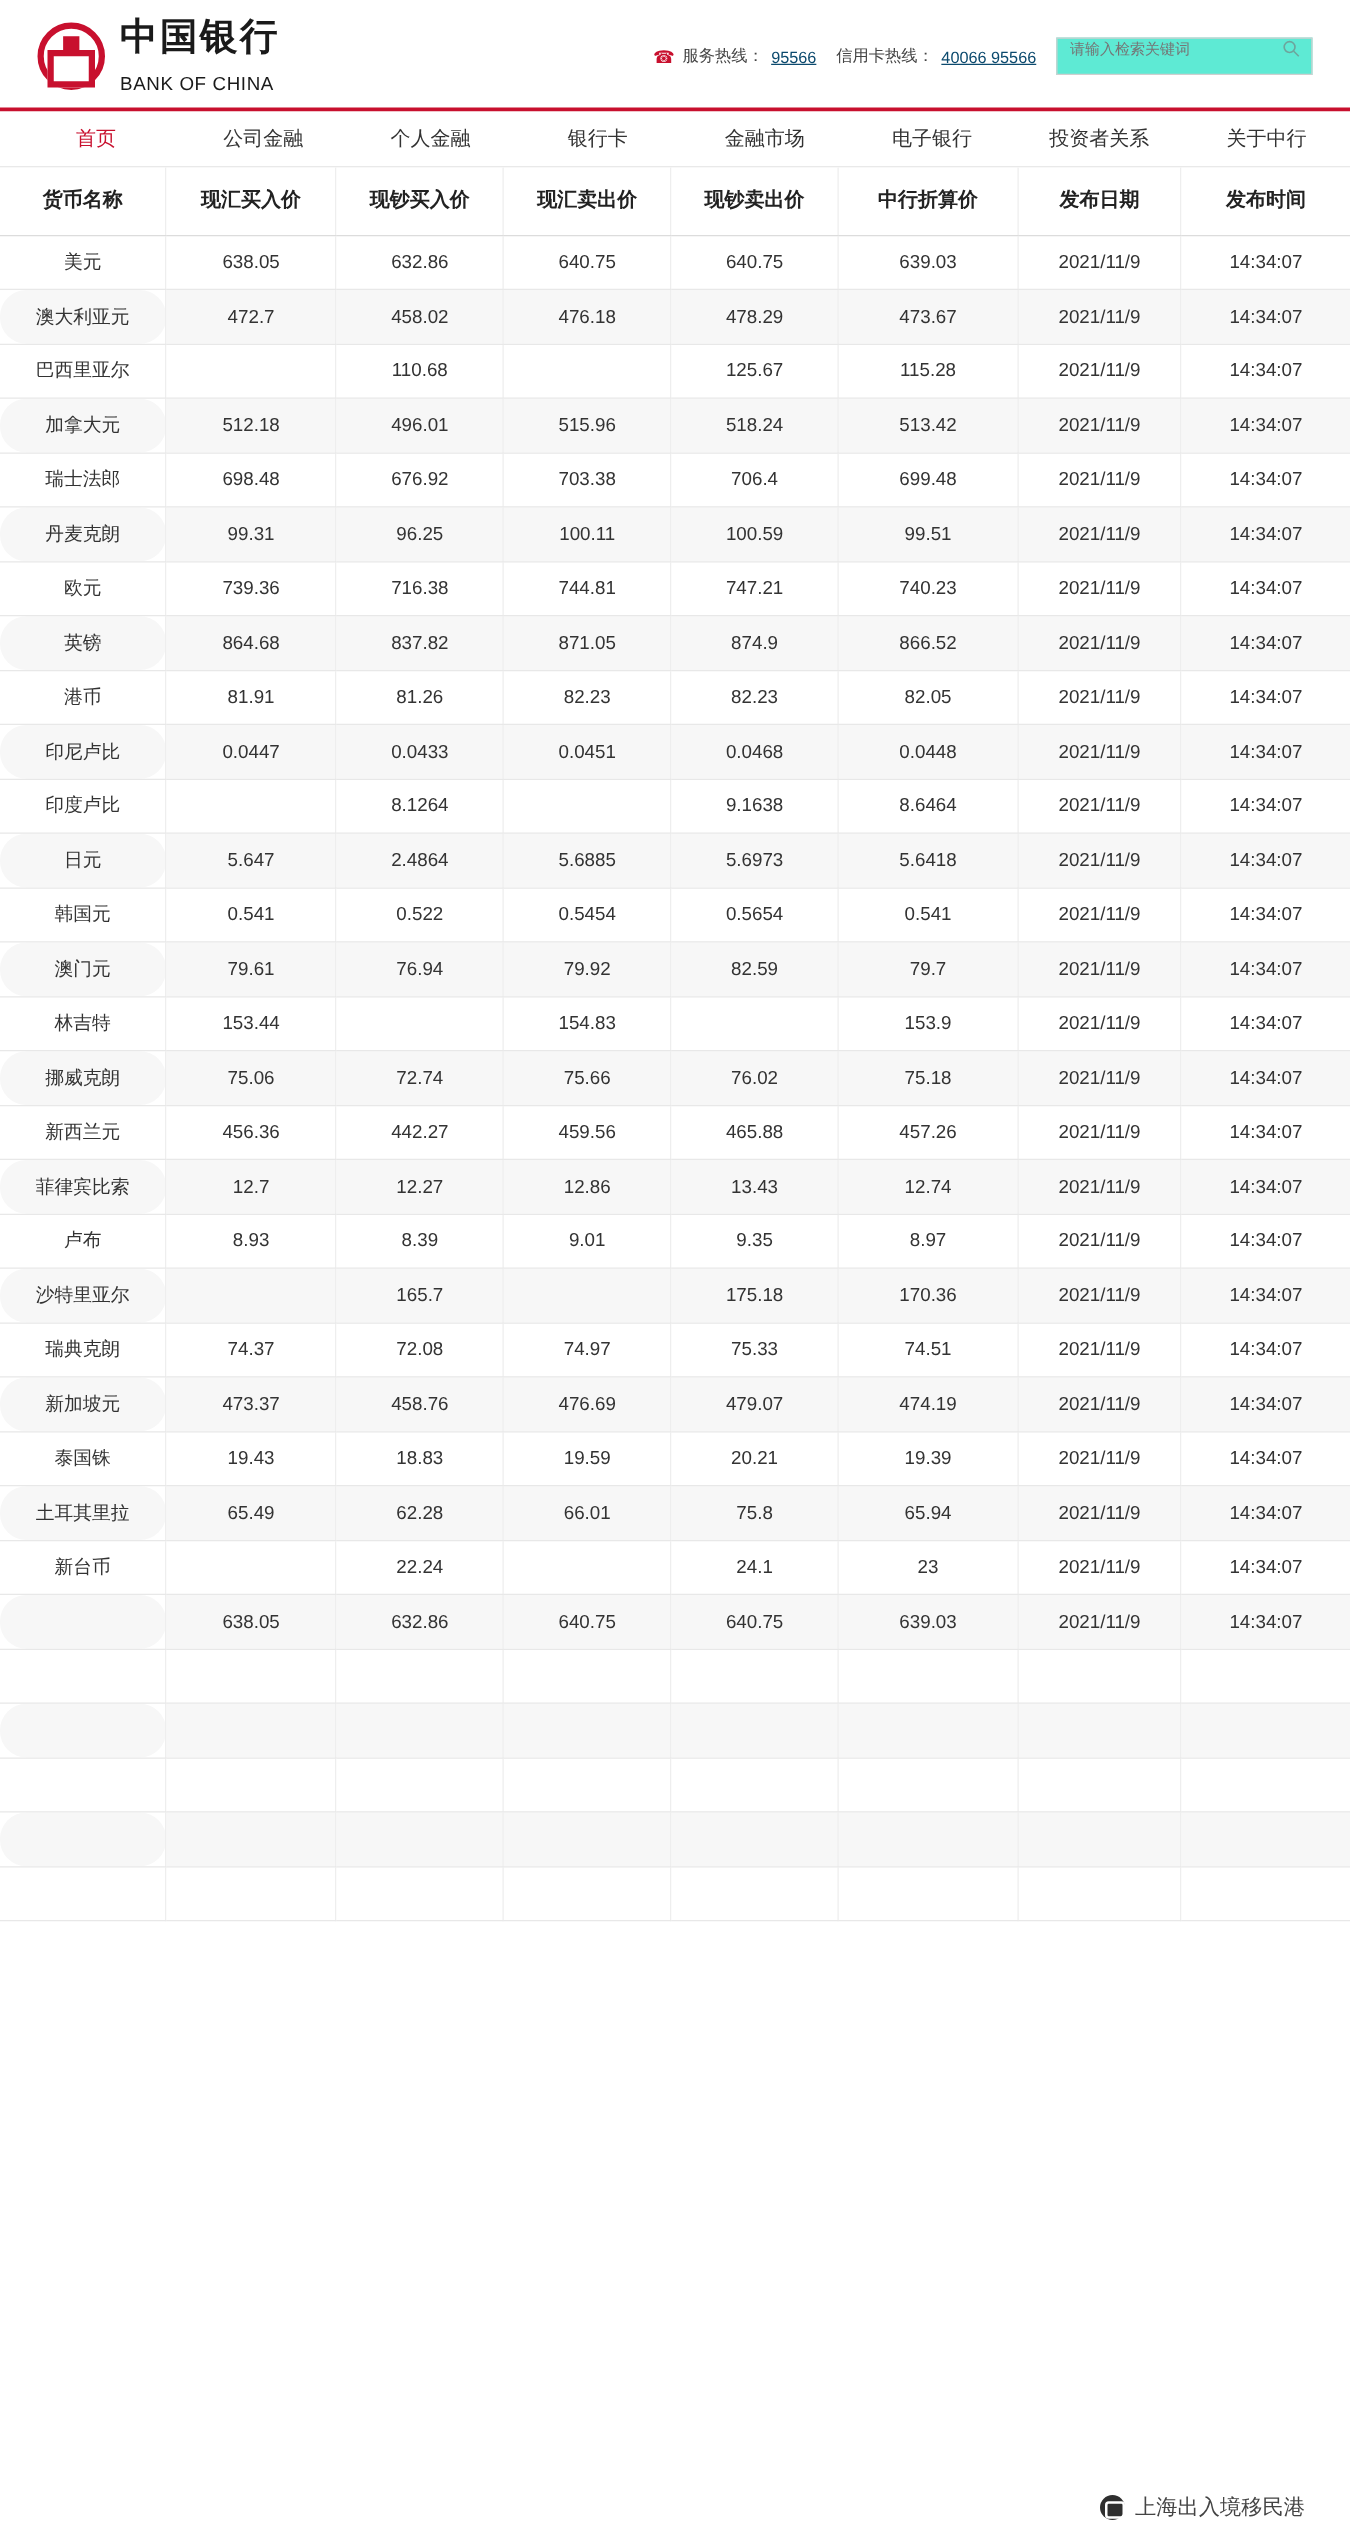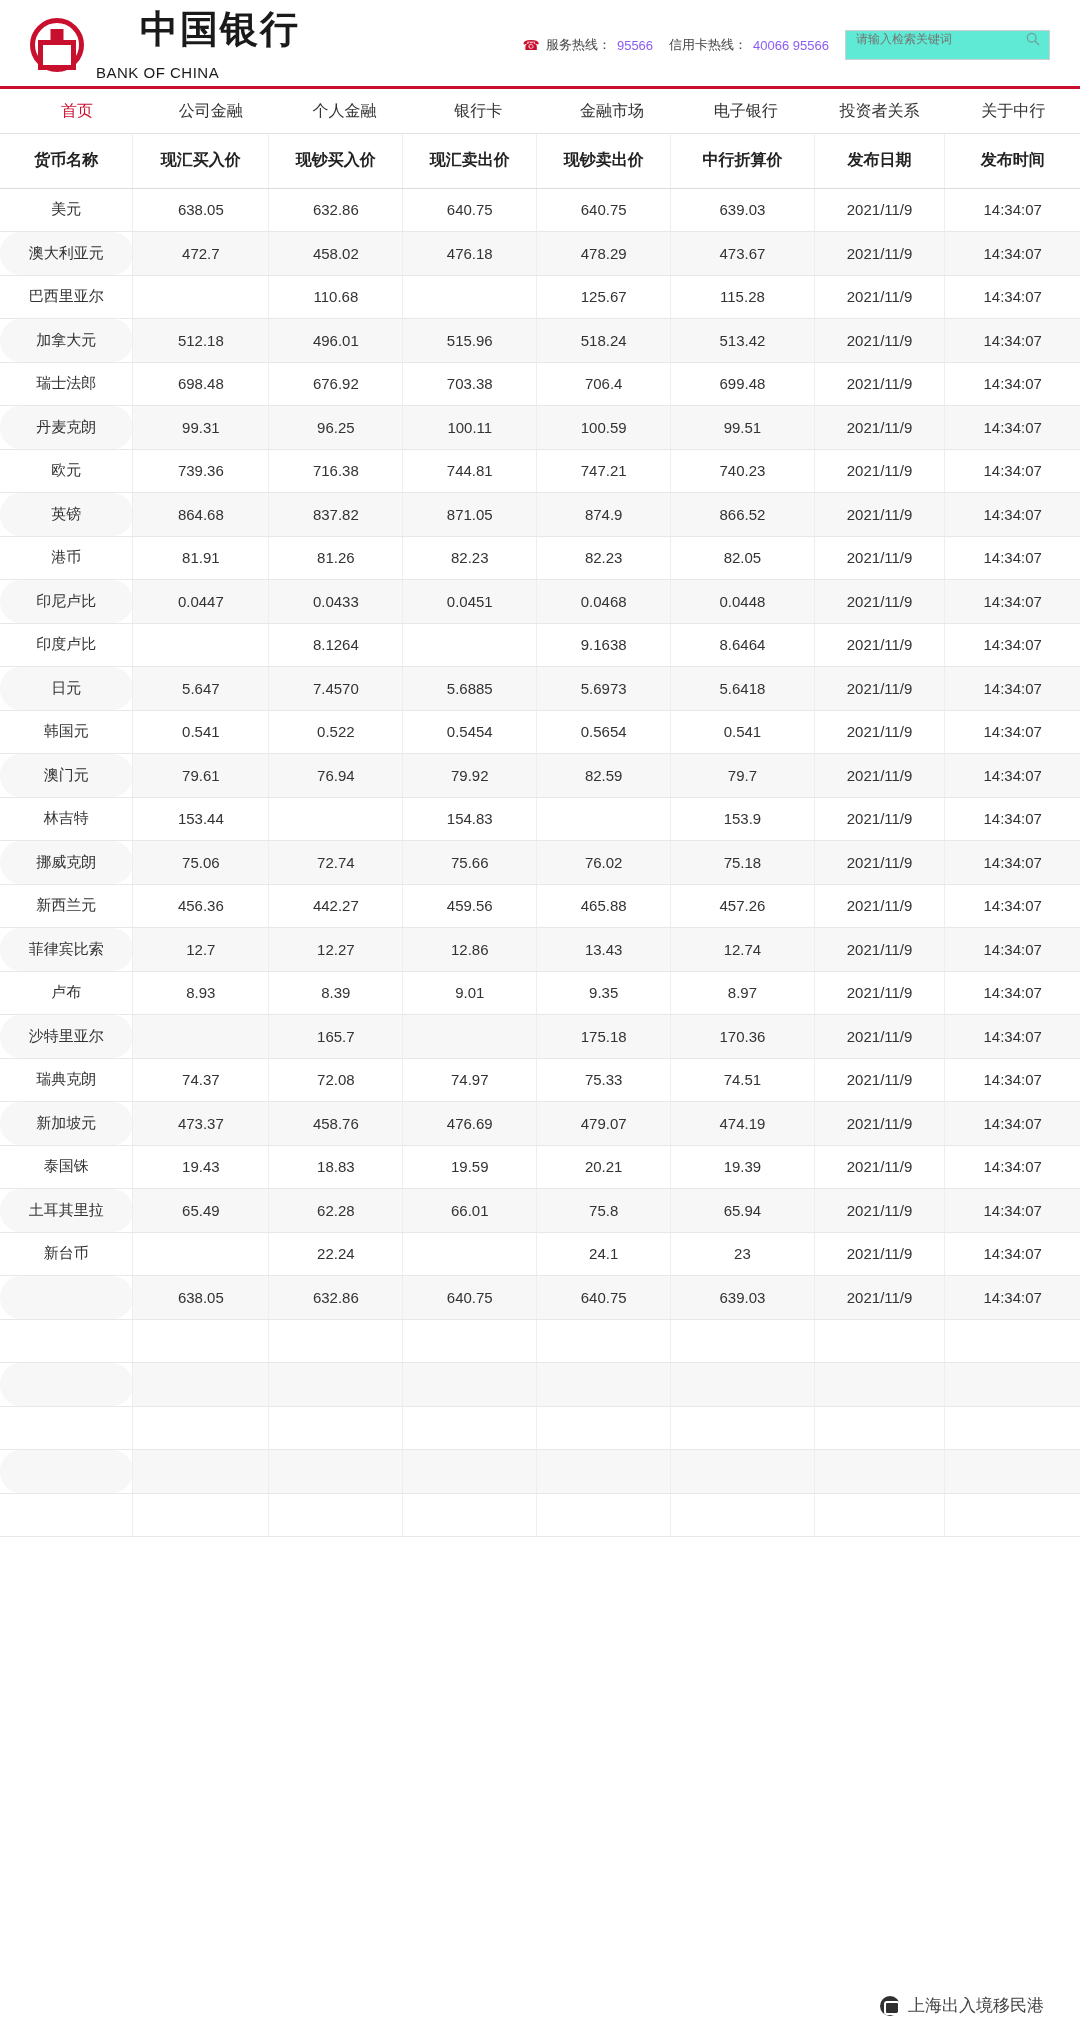--- a/index.html
+++ b/index.html
@@ -48,26 +48,25 @@
     content: "";
     position: absolute;
     left: 50%; top: 17px;
     transform: translateX(-50%);
     width: 28px; height: 20px;
     border: 5px solid #c8102e;
     background: #fff;
   }
   .logo-text { line-height: 1.05; }
   .logo-cn {
-    font-size: 38px;
+    font-size: 30px;
     font-weight: bold;
     color: #1a1a1a;
     letter-spacing: 2px;
     font-family: "DejaVu Sans", sans-serif;
-    margin-left: 44px;
   }
   .logo-en {
     font-size: 15px;
     color: #1a1a1a;
     letter-spacing: 0.5px;
     margin-top: 15px;
   }
   .header-right {
     margin-left: auto;
     display: flex;
@@ -78,21 +77,21 @@
     display: flex;
     align-items: center;
     gap: 6px;
     font-size: 13px;
     color: #444;
   }
   .phone-icon {
     color: #c8102e;
     font-size: 14px;
   }
-  .hotline .num { color: #8b5cf6; }
+  .hotline .num { color: #0c4a6e; text-decoration: underline; }
   .search-box {
     width: 205px; height: 30px;
     border: 1px solid #cfcfcf;
     display: flex;
     align-items: flex-start;
     padding: 0 8px;
     background: #5eead4;
   }
   .search-box input {
     border: 0; outline: 0;
@@ -364,21 +363,21 @@
           <td>8.1264</td>
           <td></td>
           <td>9.1638</td>
           <td>8.6464</td>
           <td>2021/11/9</td>
           <td>14:34:07</td>
         </tr>
         <tr>
           <td class="name">日元</td>
           <td>5.647</td>
-          <td>7.4570</td>
+          <td>2.4864</td>
           <td>5.6885</td>
           <td>5.6973</td>
           <td>5.6418</td>
           <td>2021/11/9</td>
           <td>14:34:07</td>
         </tr>
         <tr>
           <td class="name">韩国元</td>
           <td>0.541</td>
           <td>0.522</td>

